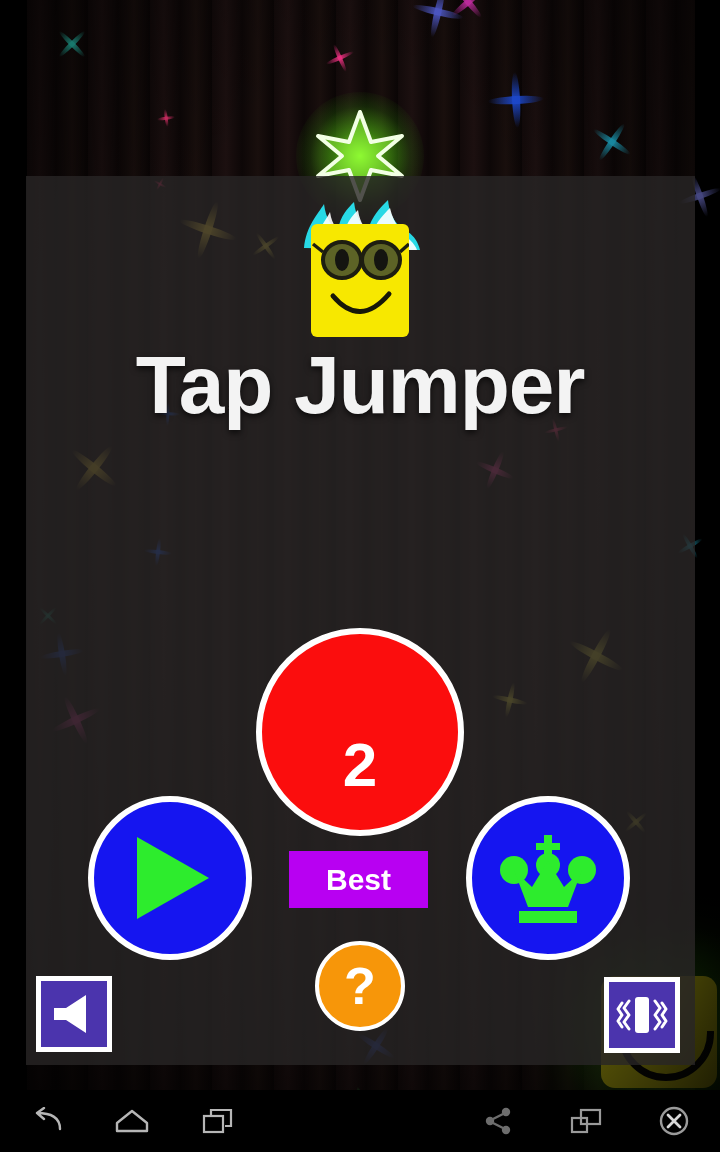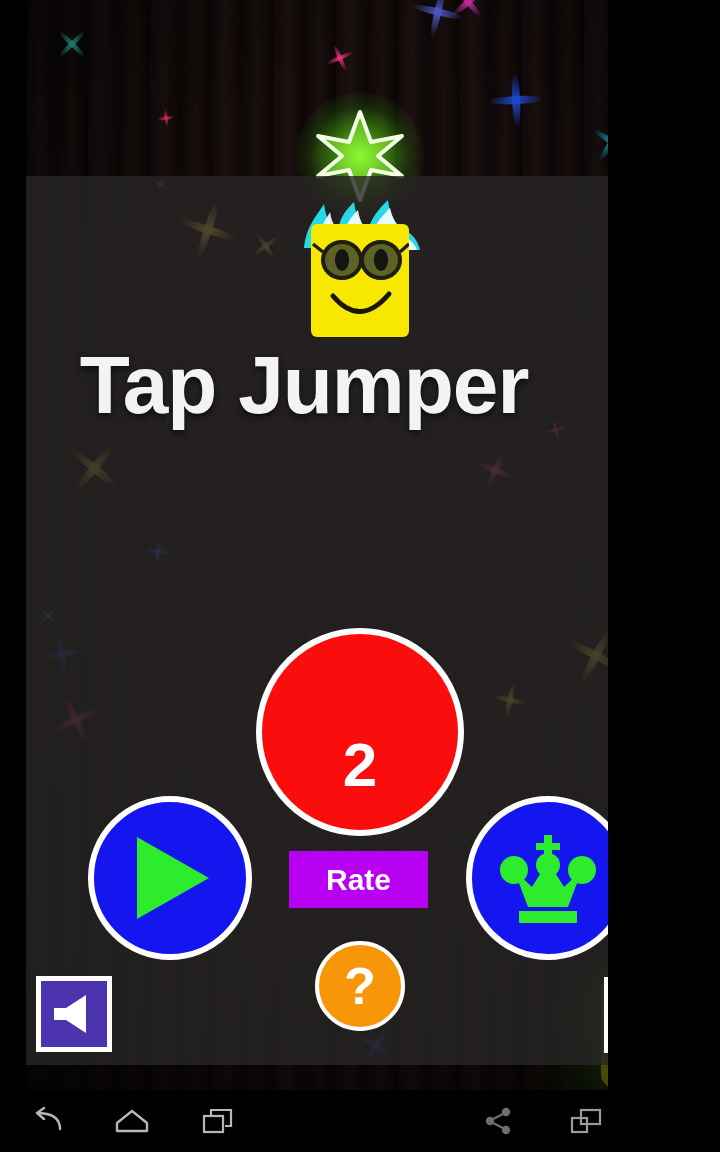--- a/index.html
+++ b/index.html
@@ -1,20 +1,20 @@
 <!DOCTYPE html>
 <html><head>
 <meta charset="utf-8">
 <style>
   * { margin:0; padding:0; box-sizing:border-box; }
   html,body {
     width:720px; height:1152px; background:#000; overflow:hidden;
     font-family:"Liberation Sans", sans-serif;
   }
-  #screen { position:relative; width:608px; height:1152px; background:#000; overflow:hidden; }
+  #screen { position:relative; width:720px; height:1152px; background:#000; overflow:hidden; }
 
   
   .game-bg {
     position:absolute; left:26px; top:0; width:669px; height:1090px;
     background:
       repeating-linear-gradient(90deg,
         #120a0a 0px, #1c1010 14px, #0d0707 30px, #190f0d 46px, #0a0505 62px),
       linear-gradient(180deg,#150c0b 0%, #0e0807 55%, #050303 100%);
   }
   .bg-vignette {
@@ -299,21 +299,21 @@
     <span class="num">2</span>
   </div>
 
   <div class="round-btn btn-play">
     <svg width="86" height="90" viewBox="0 0 86 90">
       <path d="M10 4 L82 45 L10 86 Z" fill="#2dec2d"></path>
     </svg>
   </div>
 
   <div class="rate-btn">
-    <span>Rate</span>
+    <span>Best</span>
   </div>
 
   <div class="round-btn btn-leader">
     <svg width="106" height="106" viewBox="0 0 106 106">
       <rect x="49" y="10" width="8" height="28" fill="#2dec2d"></rect>
       <rect x="41" y="18" width="24" height="7" fill="#2dec2d"></rect>
       <circle cx="53" cy="40" r="12" fill="#2dec2d"></circle>
       <circle cx="19" cy="45" r="14" fill="#2dec2d"></circle>
       <circle cx="87" cy="45" r="14" fill="#2dec2d"></circle>
       <path d="M19 45 L33 82 L73 82 L87 45 L69 62 L53 36 L37 62 Z" fill="#2dec2d"></path>

